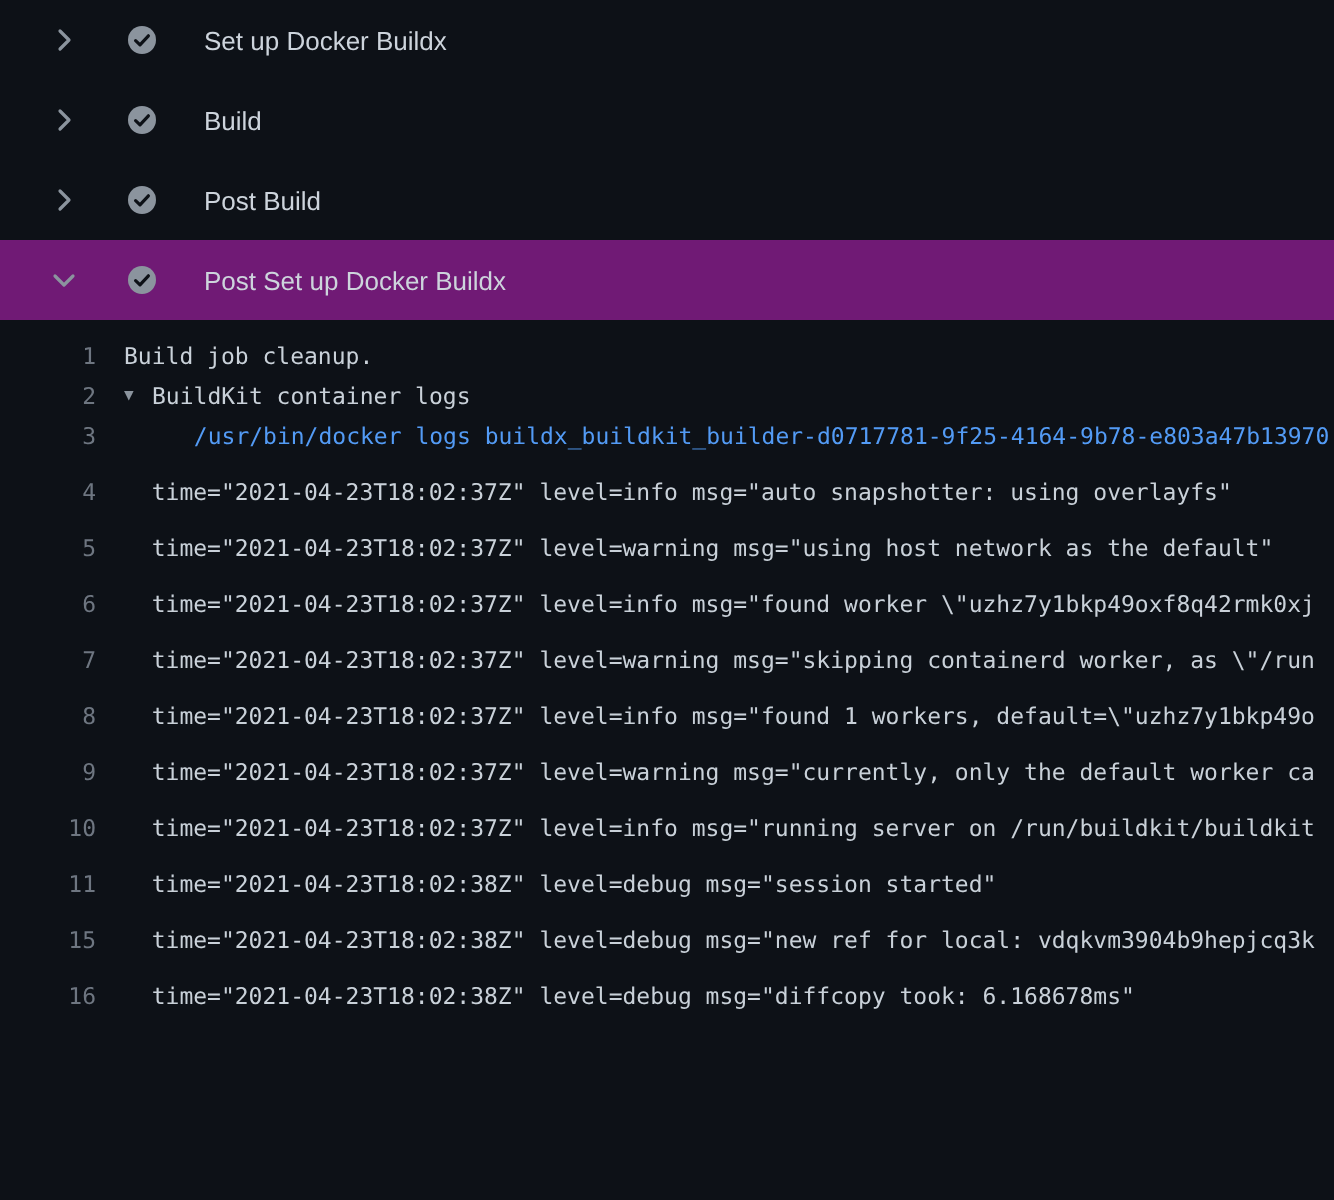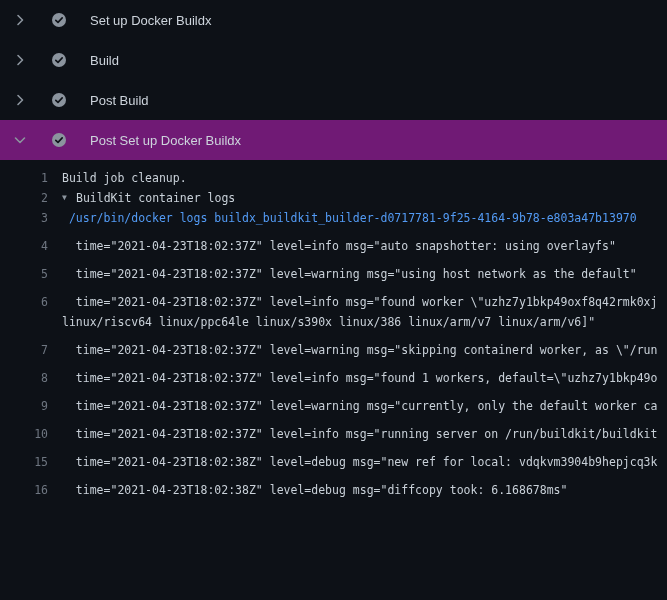--- a/index.html
+++ b/index.html
@@ -2,21 +2,21 @@
 <html><head>
 <meta charset="utf-8">
 <style>
   html,body{margin:0;padding:0;background:#0d1117;}
   .app{
     width:667px;height:600px;overflow:hidden;background:#0d1117;
     font-family:"Liberation Sans",sans-serif;position:relative;
   }
   
   .section-header{
-    height:40px;display:flex;align-items:center;padding:0 12px;gap:23px;
+    height:40px;display:flex;align-items:center;padding:0 24px;gap:23px;
     cursor:pointer;color:#cdd4dc;font-size:13px;
   }
   .section-header.expanded{background:#701a75;}
   .chev{width:16px;height:16px;flex:none;display:flex;align-items:center;justify-content:center;}
   .chev svg{display:block;transition:transform .1s;}
   .section-header.expanded .chev svg{transform:rotate(90deg);}
   .check{width:16px;height:16px;flex:none;display:flex;align-items:center;justify-content:center;}
   .label{white-space:nowrap;}
   
   .log{
@@ -28,21 +28,21 @@
   .num{
     width:48px;flex:none;text-align:right;margin-right:14px;
     color:#6e7681;cursor:pointer;user-select:none;
   }
   .tri{
     display:none;width:14px;flex:none;color:#8b949e;font-size:8px;
     line-height:20px;cursor:pointer;
   }
   .row.group .tri{display:inline-block;}
   .txt{white-space:pre;overflow:hidden;flex:1;}
-  .row.command .txt{color:#539bf5;}
+  .row.command .txt{color:#539bf5;margin-left:28px;}
 </style>
 </head>
 <body>
 
 <div class="app">
 
   <div class="sections">
 
       <div class="section-header collapsed">
         <span class="chev">
@@ -136,25 +136,20 @@
 
         <span class="txt">  time="2021-04-23T18:02:37Z" level=warning msg="using host network as the default"</span>
       </div>
 
       <div class="row log">
         <span class="num">6</span>
 
         <span class="txt">  time="2021-04-23T18:02:37Z" level=info msg="found worker \"uzhz7y1bkp49oxf8q42rmk0xj</span>
       </div>
 
-      <div class="row cont">
-        <span class="num"></span>
-
-        <span class="txt">linux/riscv64 linux/ppc64le linux/s390x linux/386 linux/arm/v7 linux/arm/v6]"</span>
-      </div>
 
       <div class="row log">
         <span class="num">7</span>
 
         <span class="txt">  time="2021-04-23T18:02:37Z" level=warning msg="skipping containerd worker, as \"/run</span>
       </div>
 
       <div class="row log">
         <span class="num">8</span>
 
@@ -166,20 +161,25 @@
 
         <span class="txt">  time="2021-04-23T18:02:37Z" level=warning msg="currently, only the default worker ca</span>
       </div>
 
       <div class="row log">
         <span class="num">10</span>
 
         <span class="txt">  time="2021-04-23T18:02:37Z" level=info msg="running server on /run/buildkit/buildkit</span>
       </div>
 
+      <div class="row log">
+        <span class="num">11</span>
+
+        <span class="txt">  time="2021-04-23T18:02:38Z" level=debug msg="session started"</span>
+      </div>
 
 
 
 
       <div class="row log">
         <span class="num">15</span>
 
         <span class="txt">  time="2021-04-23T18:02:38Z" level=debug msg="new ref for local: vdqkvm3904b9hepjcq3k</span>
       </div>
 

